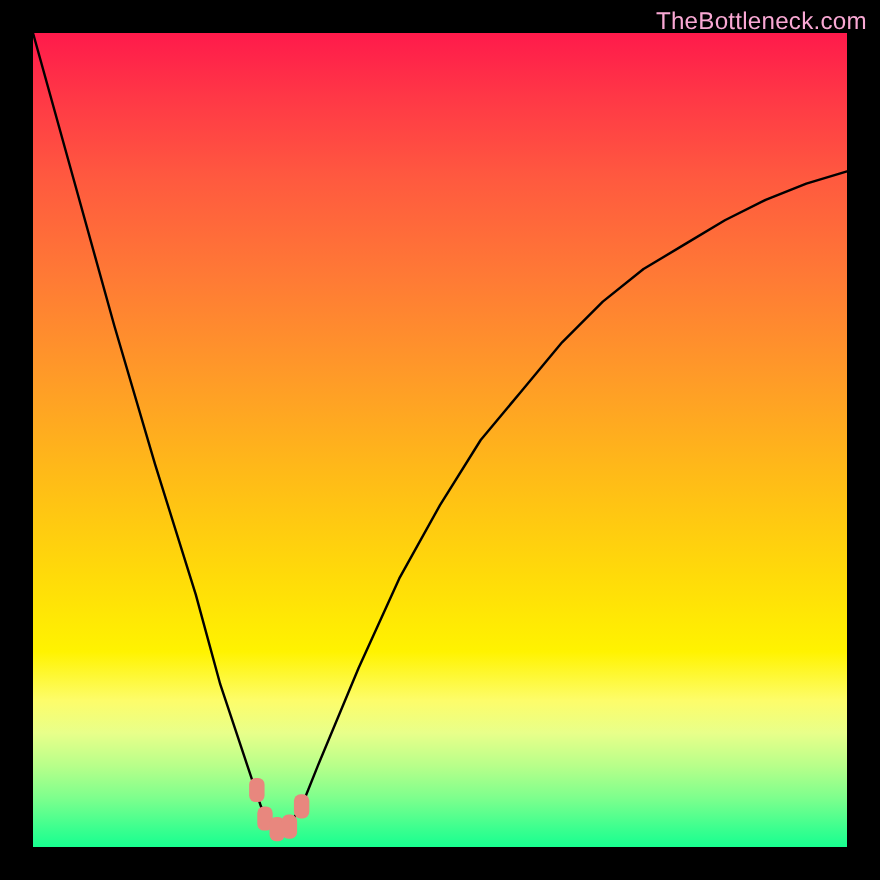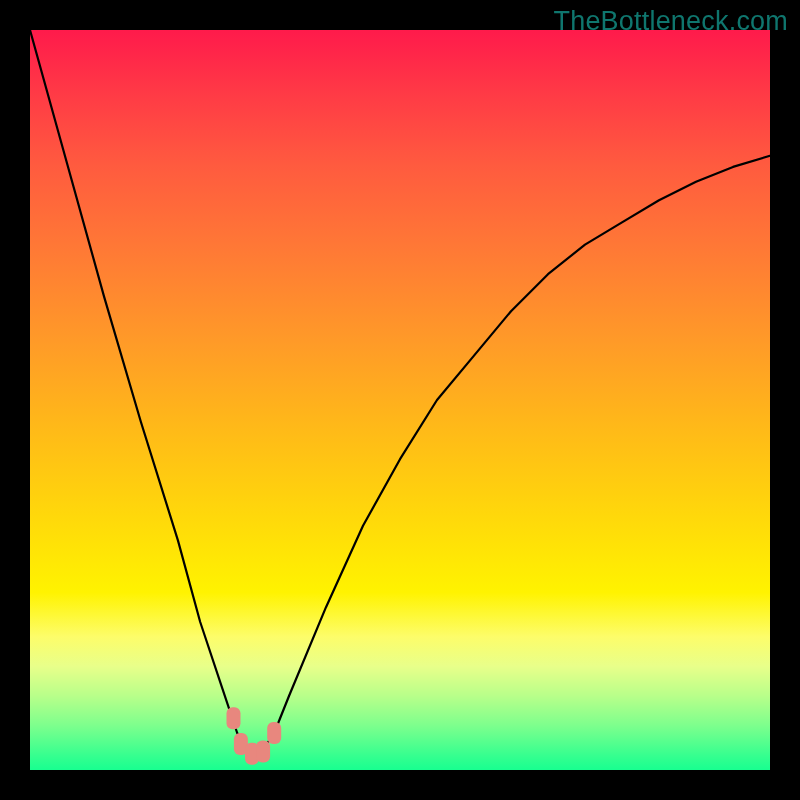--- a/index.html
+++ b/index.html
@@ -31,22 +31,22 @@
       #b8ff8a 90%,
       #7dff8d 94%,
       #37ff8f 98%,
       #18ff90 100%
     );
   }
   .attribution {
     position: absolute;
     top: 6px;
     right: 12px;
-    color: #0f766e;
-    font-size: 27px;
+    color: #f9a8d4;
+    font-size: 22px;
     font-weight: 500;
     letter-spacing: 0.2px;
   }
   svg.plot {
     position: absolute;
     left: 0;
     top: 0;
     width: 740px;
     height: 740px;
     overflow: visible;

